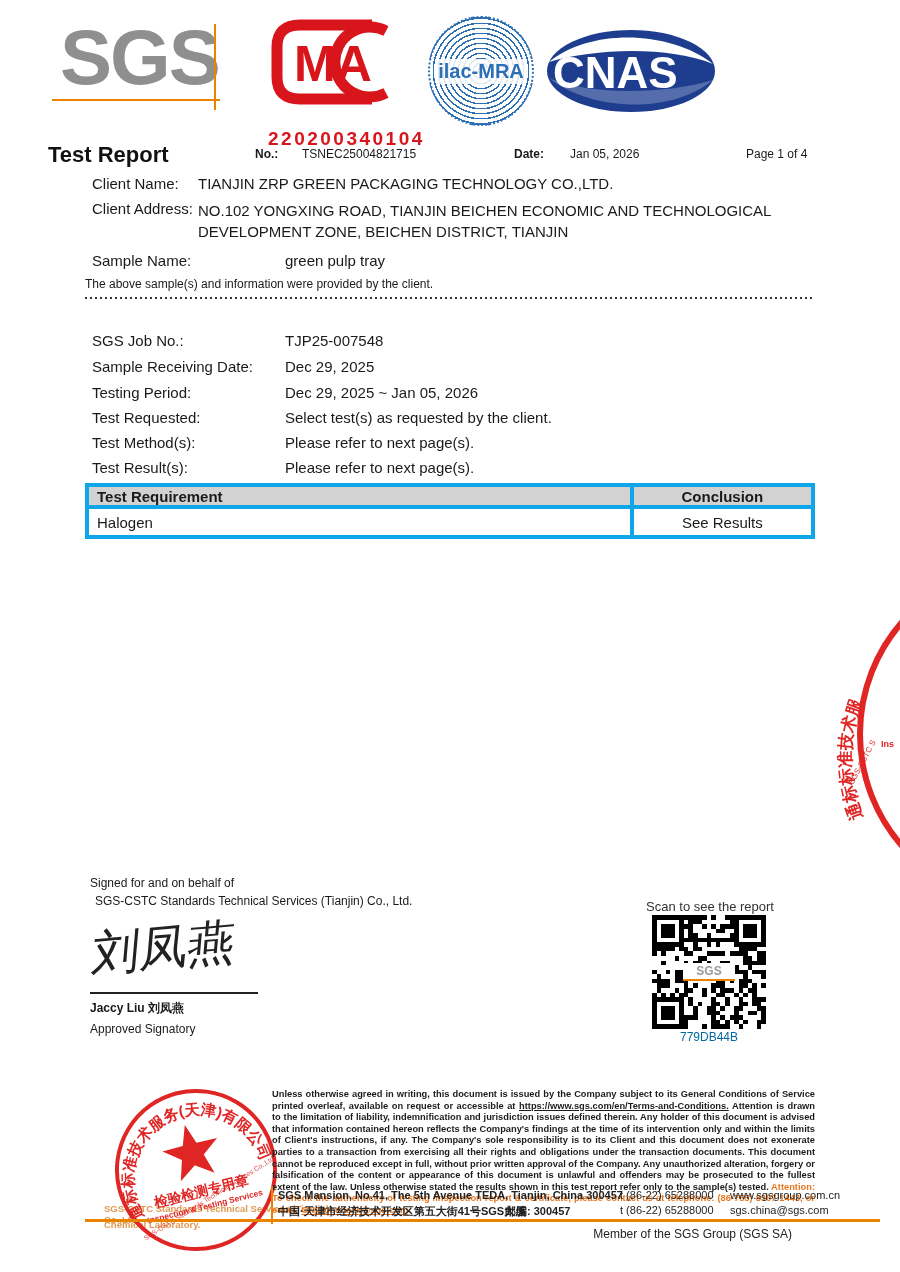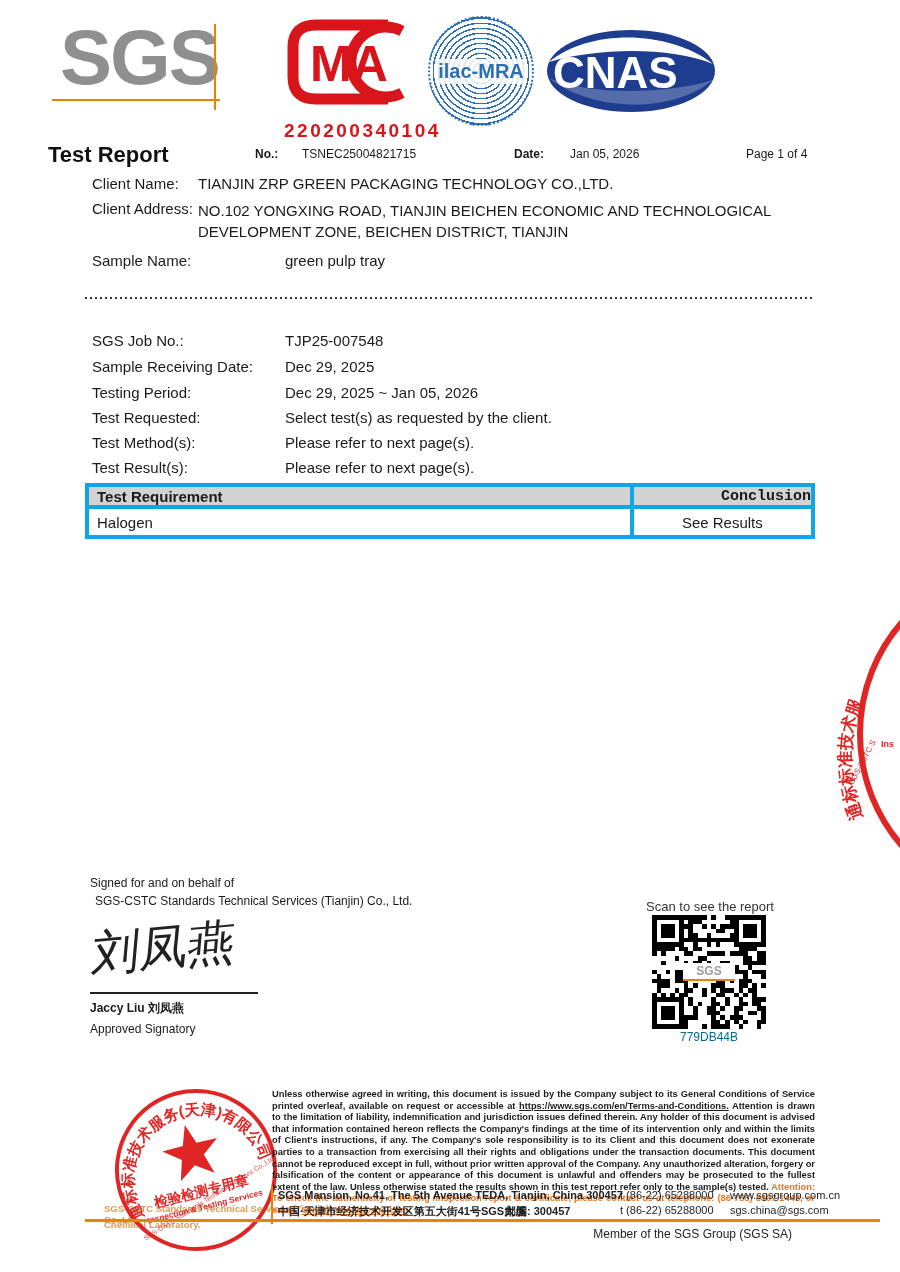--- a/index.html
+++ b/index.html
@@ -10,22 +10,22 @@
     font-family:"Liberation Sans", sans-serif; color:#1a1a1a;
   }
   .abs { position:absolute; }
 
   
   .sgs-logo { left:60px; top:18px; font-weight:bold; font-size:78px; letter-spacing:-2px;
               color:#8f8f8f; font-family:"Liberation Sans", sans-serif; line-height:1; }
   .crop-h { left:52px; top:99px; width:168px; height:2px; background:#e98300; }
   .crop-v { left:214px; top:24px; width:2px; height:86px; background:#e98300; }
 
-  .cma-wrap { left:284px; top:18px; width:180px; }
-  .cma-num { color:#d9151c; font-weight:bold; font-size:19px; letter-spacing:2.5px; margin-top:10px; }
+  .cma-wrap { left:268px; top:18px; width:180px; }
+  .cma-num { color:#d9151c; font-weight:bold; font-size:19px; letter-spacing:2.5px; margin-top:18px; }
 
   .ilac { left:428px; top:16px; width:106px; height:110px; border-radius:50%;
           background:
             repeating-radial-gradient(circle at 50% 50%, #ffffff 0 2px, #2d6fb5 2px 3.5px, #ffffff 3.5px 5px);
           border:2px dotted #2d6fb5; display:flex; align-items:center; justify-content:center; }
   .ilac-band { background:rgba(255,255,255,.85); padding:1px 2px; color:#2d6fb5;
                font-weight:bold; font-size:20px; letter-spacing:0; }
 
   .cnas { left:545px; top:28px; }
   .accred { left:672px; top:20px; font-weight:bold; font-size:15px; line-height:21px; color:#333; }
@@ -43,21 +43,21 @@
   .dashline { left:85px; top:297px; width:730px; height:2px;
     background:repeating-linear-gradient(90deg,#333 0 2.5px,transparent 2.5px 5px); }
 
   
   table.results { left:85px; top:483px; width:730px; border-collapse:collapse;
                   font-size:15px; position:absolute; }
   table.results th, table.results td { border:4px solid #0ea5e9; }
   table.results { border:2px solid #333; }
   table.results th { background:#d2d2d2; height:22px; font-weight:bold; }
   table.results th:first-child { text-align:left; padding-left:8px; width:548px; }
-  table.results th:last-child { text-align:right; width:182px;font-family:Liberation Mono, monospace; }
+  table.results th:last-child { text-align:center; width:182px; }
   table.results td { height:30px; }
   table.results td:first-child { padding-left:8px; }
   table.results td:last-child { text-align:center; }
 
   
   .side-stamp { right:0; top:617px; width:85px; height:235px; overflow:visible; }
 
   
   .sig-script { left:92px; top:916px; font-size:48px; color:#222;
                 font-family:"DejaVu Serif", serif; transform:rotate(-5deg) skewX(-10deg); }
@@ -129,20 +129,21 @@
   <div class="abs t15" style="left:570px; top:147px;">Jan 05, 2026</div>
   <div class="abs t15" style="left:746px; top:147px;">Page 1 of 4</div>
 
   <div class="abs lbl" style="top:175px;">Client Name:</div>
   <div class="abs val" style="top:175px;">TIANJIN ZRP GREEN PACKAGING TECHNOLOGY CO.,LTD.</div>
   <div class="abs lbl" style="top:200px;">Client Address:</div>
   <div class="abs val" style="top:200px; width:600px; line-height:21px;">NO.102 YONGXING ROAD, TIANJIN BEICHEN ECONOMIC AND TECHNOLOGICAL DEVELOPMENT ZONE, BEICHEN DISTRICT, TIANJIN</div>
 
   <div class="abs lbl" style="top:252px;">Sample Name:</div>
   <div class="abs val2" style="top:252px;">green pulp tray</div>
+  <div class="abs t15" style="left:85px; top:277px;">The above sample(s) and information were provided by the client.</div>
   <div class="abs dashline"></div>
 
   <div class="abs lbl" style="top:332px;">SGS Job No.:</div>
   <div class="abs val2" style="top:332px;">TJP25-007548</div>
   <div class="abs lbl" style="top:358px;">Sample Receiving Date:</div>
   <div class="abs val2" style="top:358px;">Dec 29, 2025</div>
   <div class="abs lbl" style="top:384px;">Testing Period:</div>
   <div class="abs val2" style="top:384px;">Dec 29, 2025 ~ Jan 05, 2026</div>
   <div class="abs lbl" style="top:409px;">Test Requested:</div>
   <div class="abs val2" style="top:409px;">Select test(s) as requested by the client.</div>

